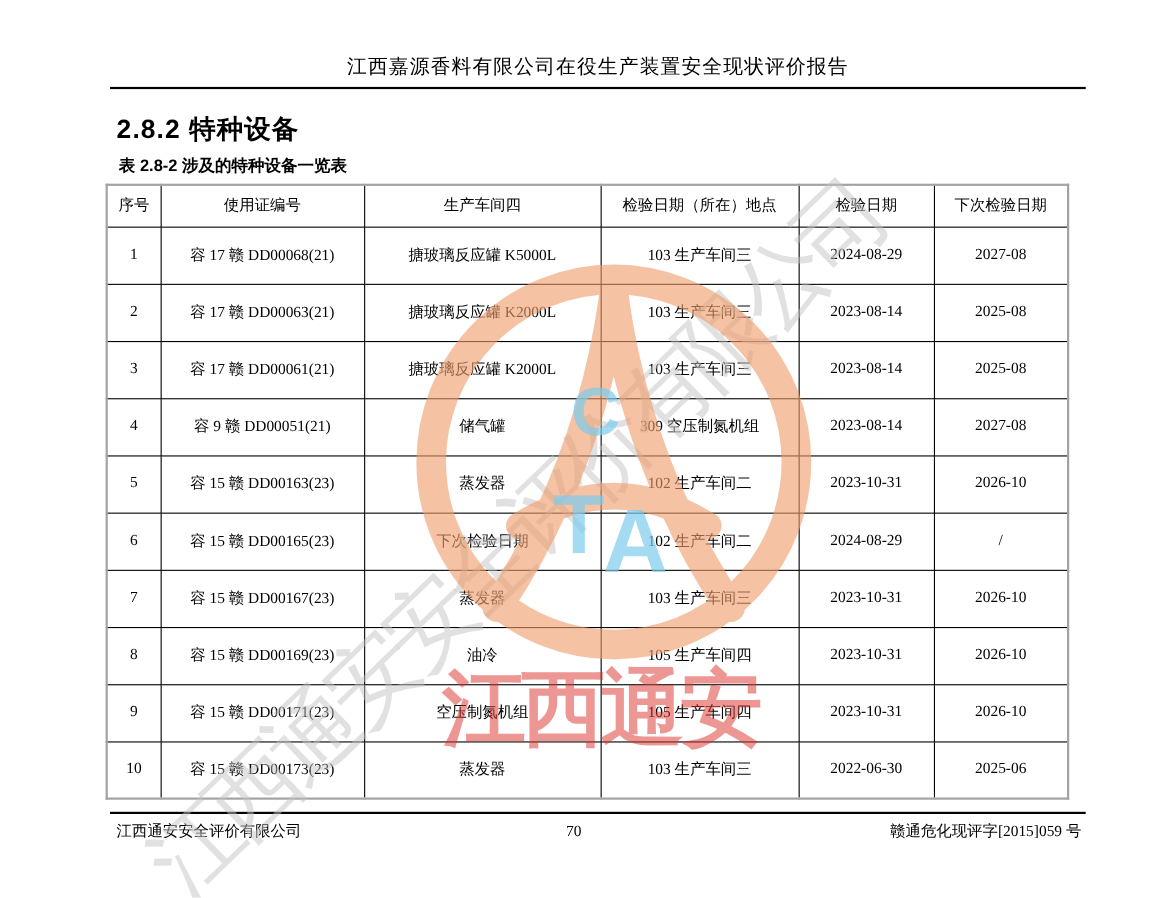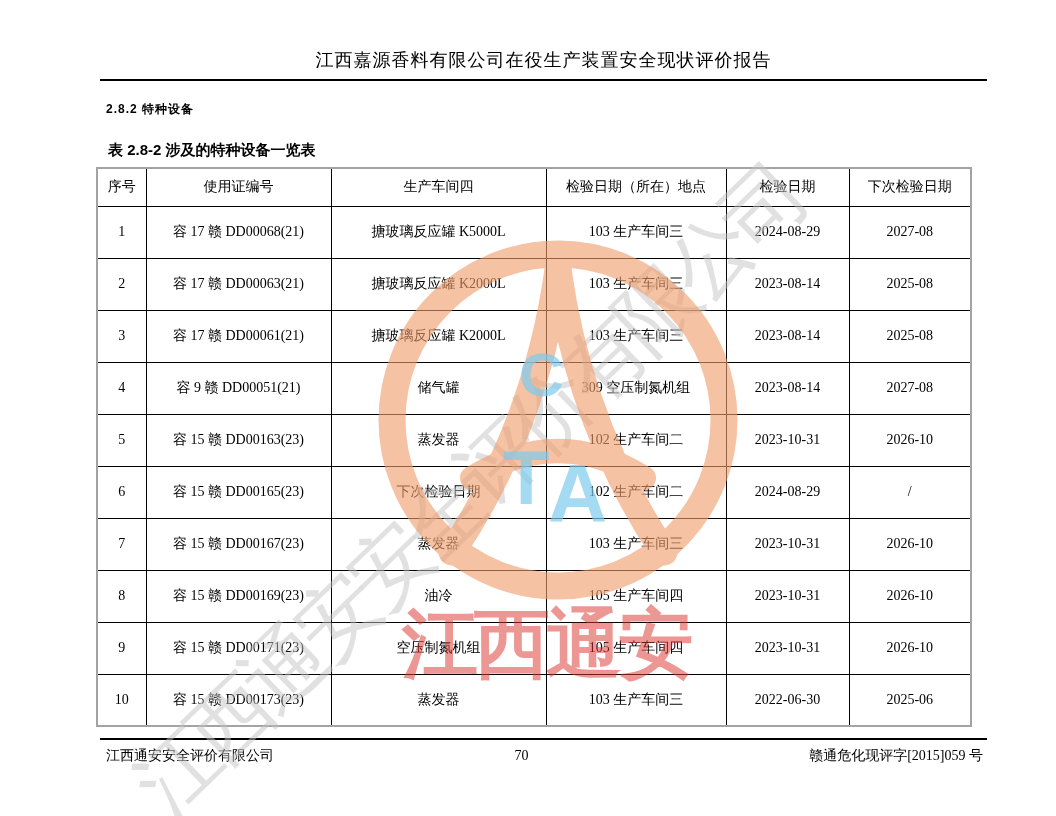--- a/index.html
+++ b/index.html
@@ -22,21 +22,21 @@
     padding-bottom: 7px;
     border-bottom: 2px solid #000;
   }
 
   
   .section-heading {
     position: absolute;
     top: 101px; left: 106px;
     font-family: "Liberation Sans", "DejaVu Sans", sans-serif;
     font-weight: bold;
-    font-size: 12px;
+    font-size: 24px;
     letter-spacing: 1px;
   }
   .table-title {
     position: absolute;
     top: 141px; left: 108px; width: 874px;
     text-align: left;
     font-family: "Liberation Sans", "DejaVu Sans", sans-serif;
     font-weight: bold;
     font-size: 15px;
   }

